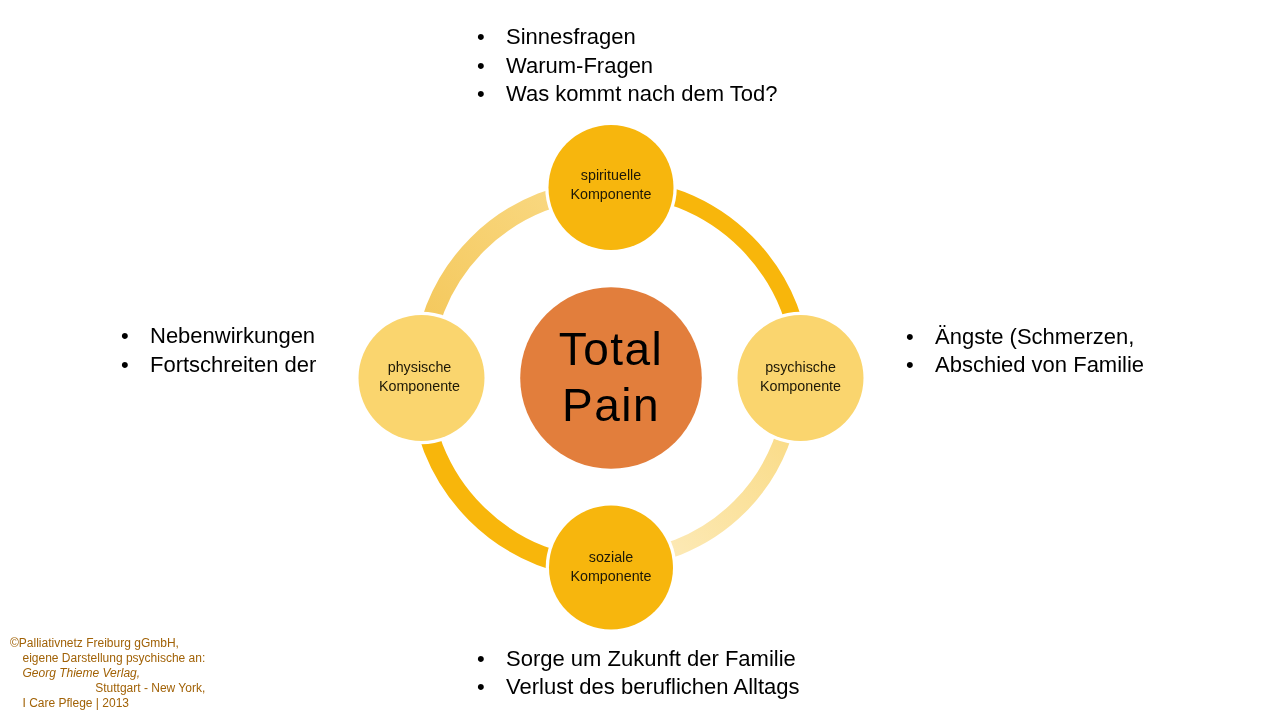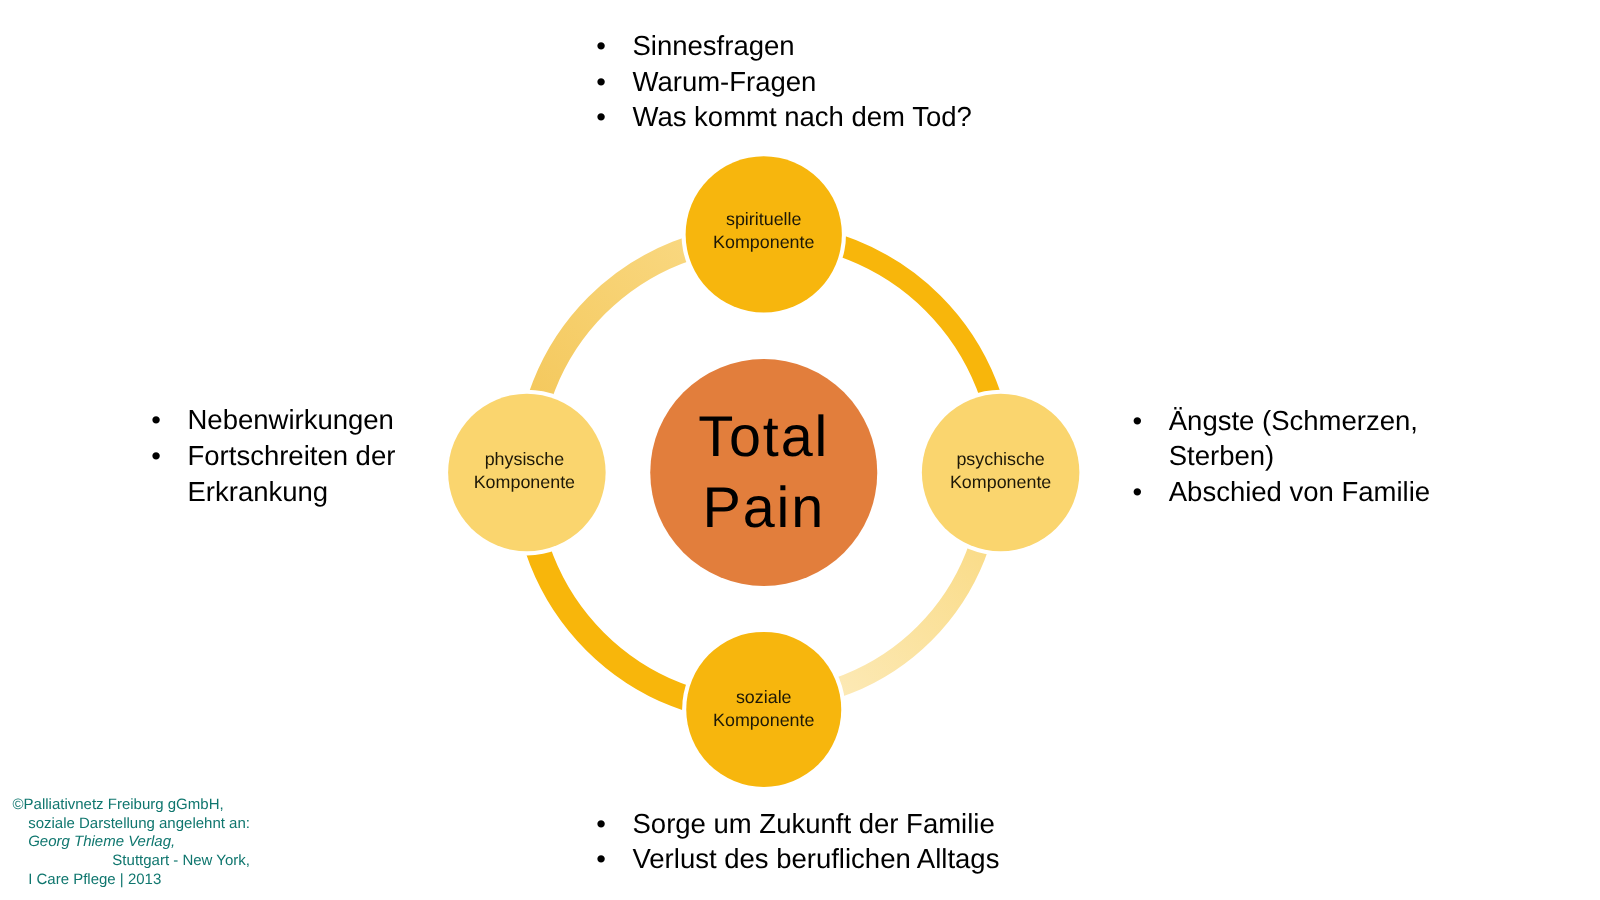--- a/index.html
+++ b/index.html
@@ -2,21 +2,21 @@
 <html><head>
 <meta charset="utf-8">
 <style>
   html,body{margin:0;padding:0;}
   body{width:1280px;height:720px;background:#ffffff;overflow:hidden;position:relative;
        font-family:"Liberation Sans",sans-serif;}
   .abs{position:absolute;}
   .blist{font-size:22px;line-height:28.7px;color:#000;}
   .row{position:relative;padding-left:29px;white-space:nowrap;}
   .dot{position:absolute;left:0;top:0;}
-  .cpy{font-size:12px;line-height:15px;color:#0f766e;white-space:nowrap;}
+  .cpy{font-size:12px;line-height:15px;color:#a16207;white-space:nowrap;}
 </style>
 </head>
 <body>
 
 <svg class="abs" style="left:0;top:0;" width="1280" height="720" viewBox="0 0 1280 720">
   <defs>
     <linearGradient id="gTL" gradientUnits="userSpaceOnUse" x1="423" y1="378" x2="611" y2="190">
       <stop offset="0" stop-color="#F3C555"></stop>
       <stop offset="1" stop-color="#FADB88"></stop>
     </linearGradient>
@@ -61,34 +61,32 @@
 </svg>
 
 <div class="abs blist" style="left:477px;top:22.8px;">
   <div class="row"><span class="dot">•</span>Sinnesfragen</div>
   <div class="row"><span class="dot">•</span>Warum-Fragen</div>
   <div class="row"><span class="dot">•</span>Was kommt nach dem Tod?</div>
 </div>
 
 <div class="abs blist" style="left:906px;top:322.7px;">
   <div class="row"><span class="dot">•</span>Ängste (Schmerzen,</div>
-  <div class="row">Sterben)</div>
   <div class="row"><span class="dot">•</span>Abschied von Familie</div>
 </div>
 
 <div class="abs blist" style="left:121px;top:322.3px;">
   <div class="row"><span class="dot">•</span>Nebenwirkungen</div>
   <div class="row"><span class="dot">•</span>Fortschreiten der</div>
-  <div class="row">Erkrankung</div>
 </div>
 
 <div class="abs blist" style="left:477px;top:644.6px;">
   <div class="row"><span class="dot">•</span>Sorge um Zukunft der Familie</div>
   <div class="row"><span class="dot">•</span>Verlust des beruflichen Alltags</div>
 </div>
 
 <div class="abs cpy" style="left:10px;top:636px;">
   <div>©Palliativnetz Freiburg gGmbH,</div>
-  <div style="padding-left:12.5px;">soziale Darstellung angelehnt an:</div>
+  <div style="padding-left:12.5px;">eigene Darstellung psychische an:</div>
   <div style="padding-left:12.5px;font-style:italic;">Georg Thieme Verlag,</div>
   <div style="padding-left:12.5px;text-align:right;">Stuttgart - New York,</div>
   <div style="padding-left:12.5px;">I Care Pflege | 2013</div>
 </div>
 
 </body></html>

